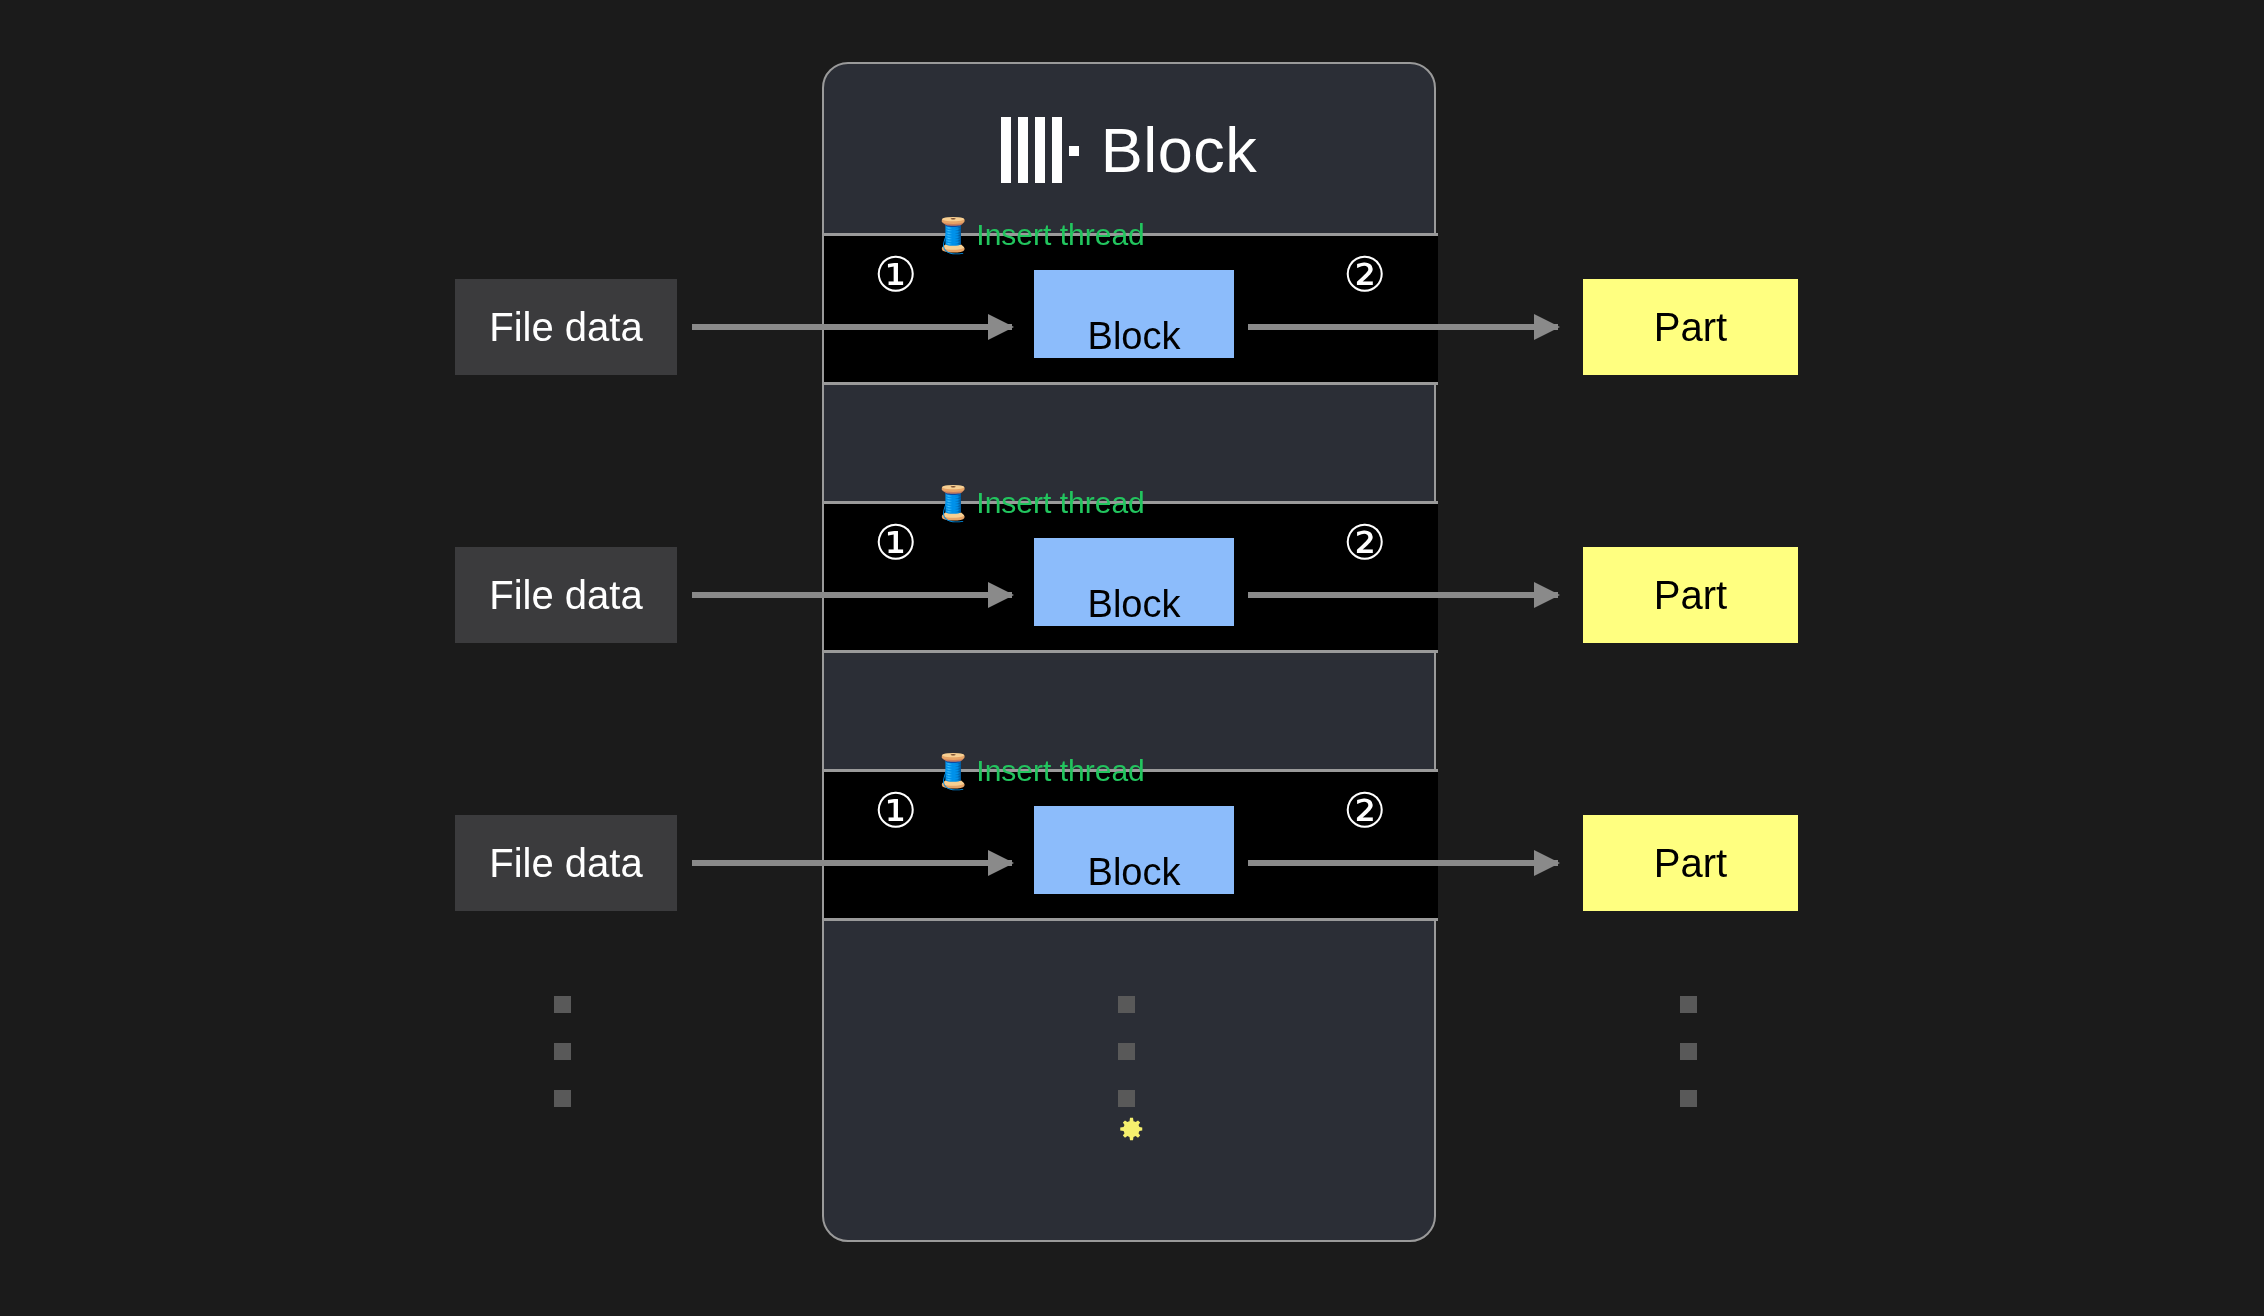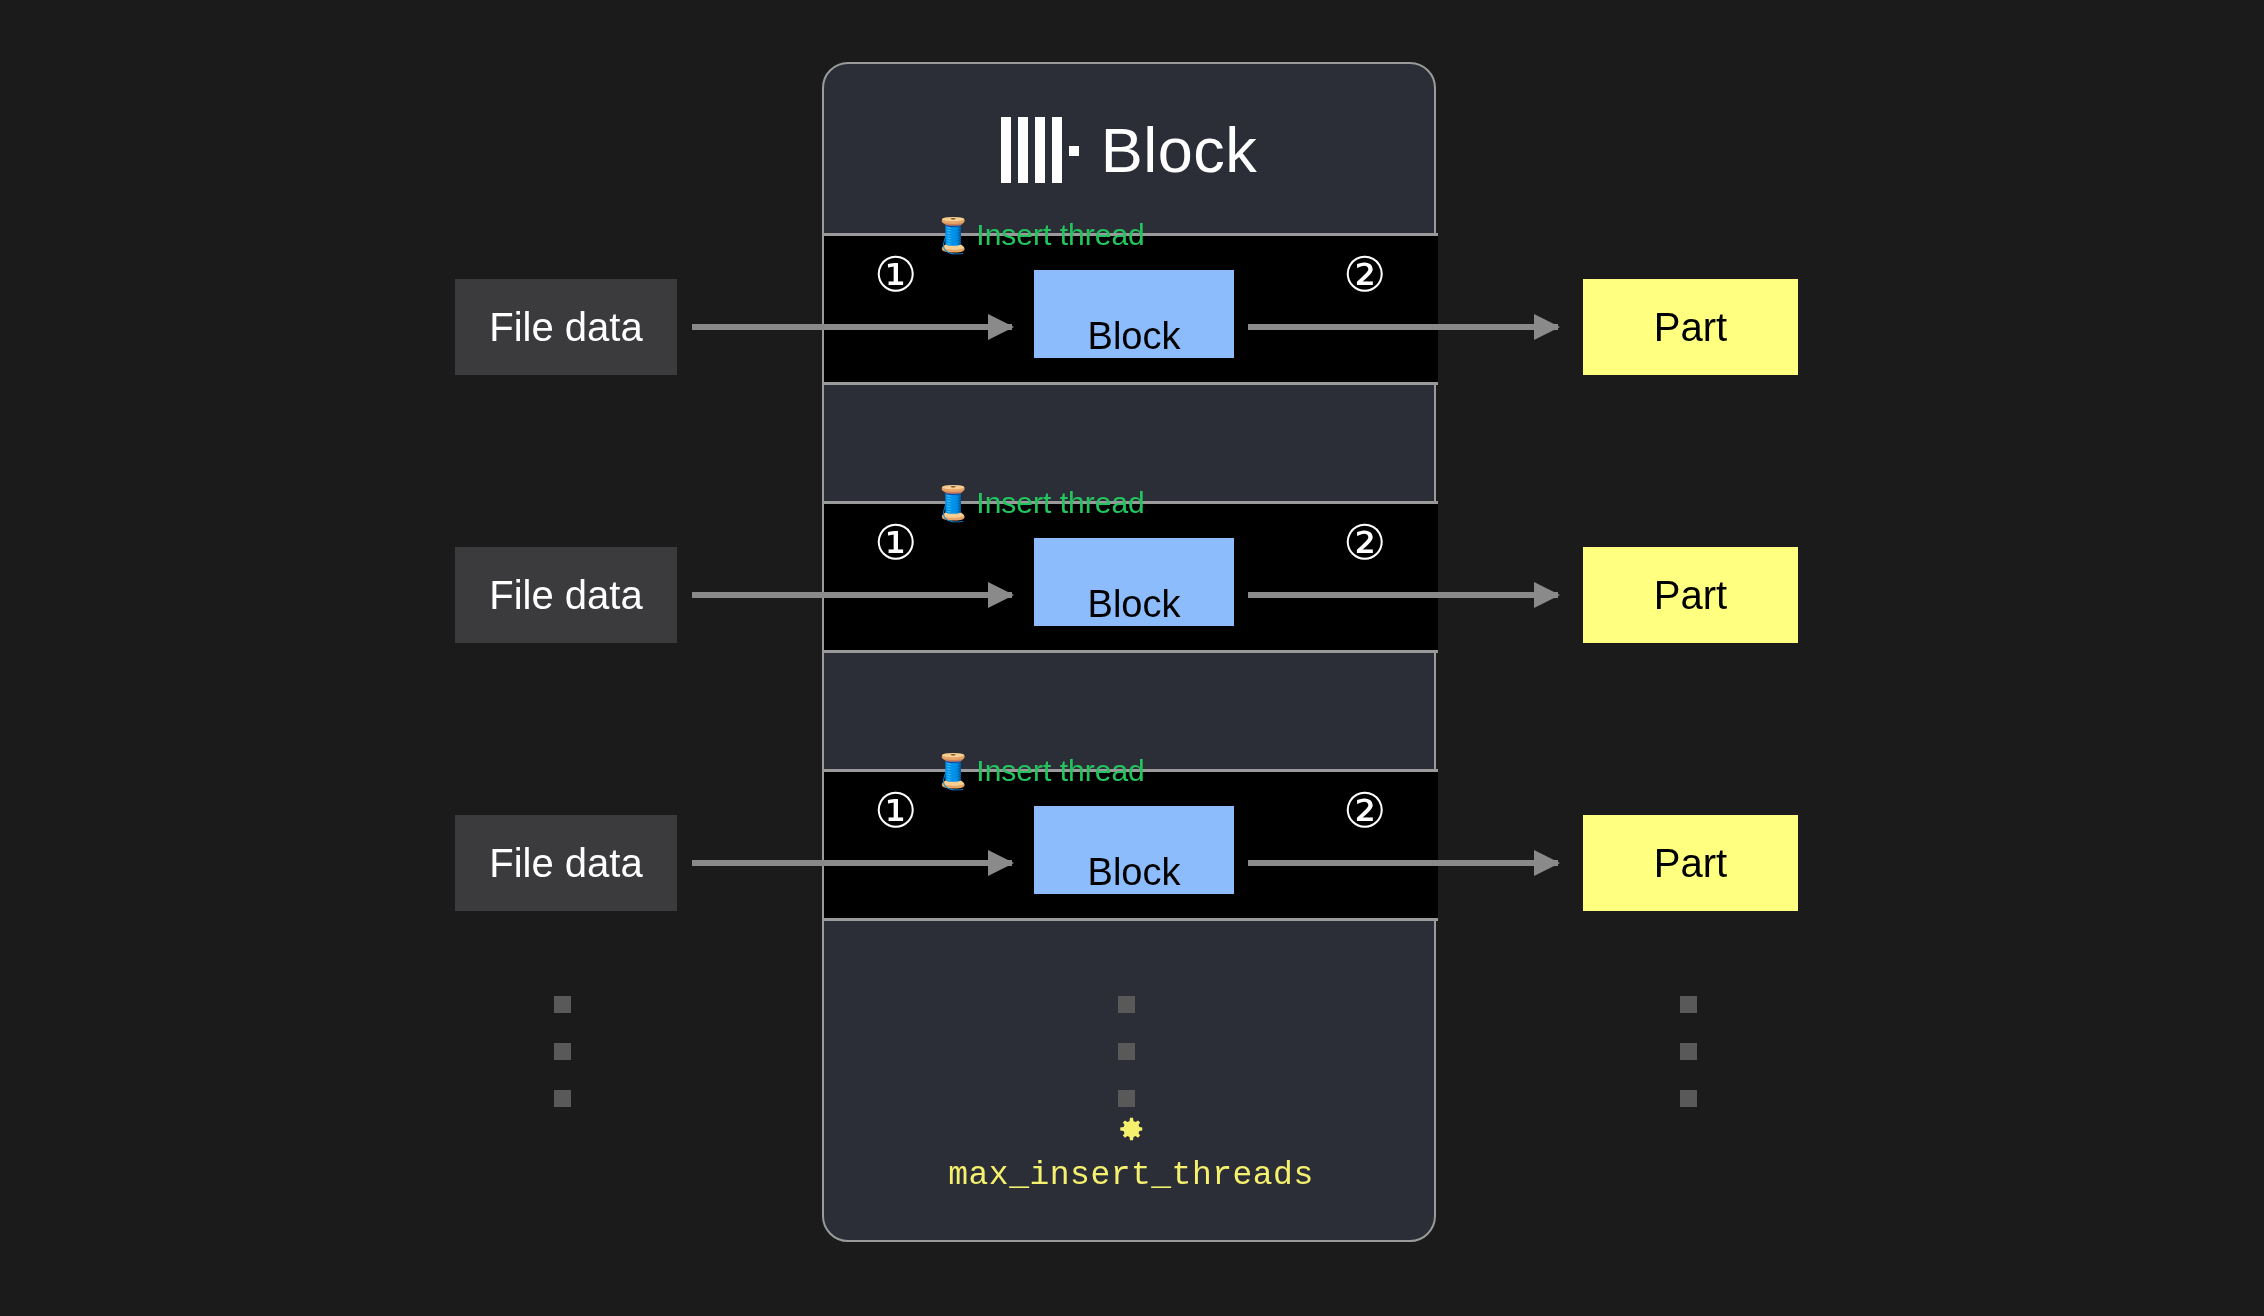--- a/index.html
+++ b/index.html
@@ -299,21 +299,20 @@
       </div>
     </div>
 
     <div class="setting">
       <span class="gear-icon">
         <svg width="30" height="30" viewBox="0 0 24 24" aria-hidden="true">
           <path fill="#f5f06e" d="M12 8.4a3.6 3.6 0 1 0 0 7.2 3.6 3.6 0 0 0 0-7.2zm0 5.4a1.8 1.8 0 1 1 0-3.6 1.8 1.8 0 0 1 0 3.6z"></path>
           <path fill="#f5f06e" d="M21 13.2v-2.4l-2.3-.4a6.9 6.9 0 0 0-.7-1.7l1.3-1.9-1.7-1.7-1.9 1.3a6.9 6.9 0 0 0-1.7-.7L13.6 3h-2.4l-.4 2.7a6.9 6.9 0 0 0-1.7.7L7.2 5.1 5.5 6.8l1.3 1.9a6.9 6.9 0 0 0-.7 1.7L3.4 10.8v2.4l2.7.4c.16.6.4 1.17.7 1.7l-1.3 1.9 1.7 1.7 1.9-1.3c.53.3 1.1.54 1.7.7l.4 2.7h2.4l.4-2.7c.6-.16 1.17-.4 1.7-.7l1.9 1.3 1.7-1.7-1.3-1.9c.3-.53.54-1.1.7-1.7L21 13.2z"></path>
         </svg>
       </span>
-      <span class="setting-name">max_insert_threads</span>
     </div>
 
   </div>
 
   <div class="arrow in r0"></div>
   <div class="arrow in r1"></div>
   <div class="arrow in r2"></div>
   <div class="arrow out r0"></div>
   <div class="arrow out r1"></div>
   <div class="arrow out r2"></div>

